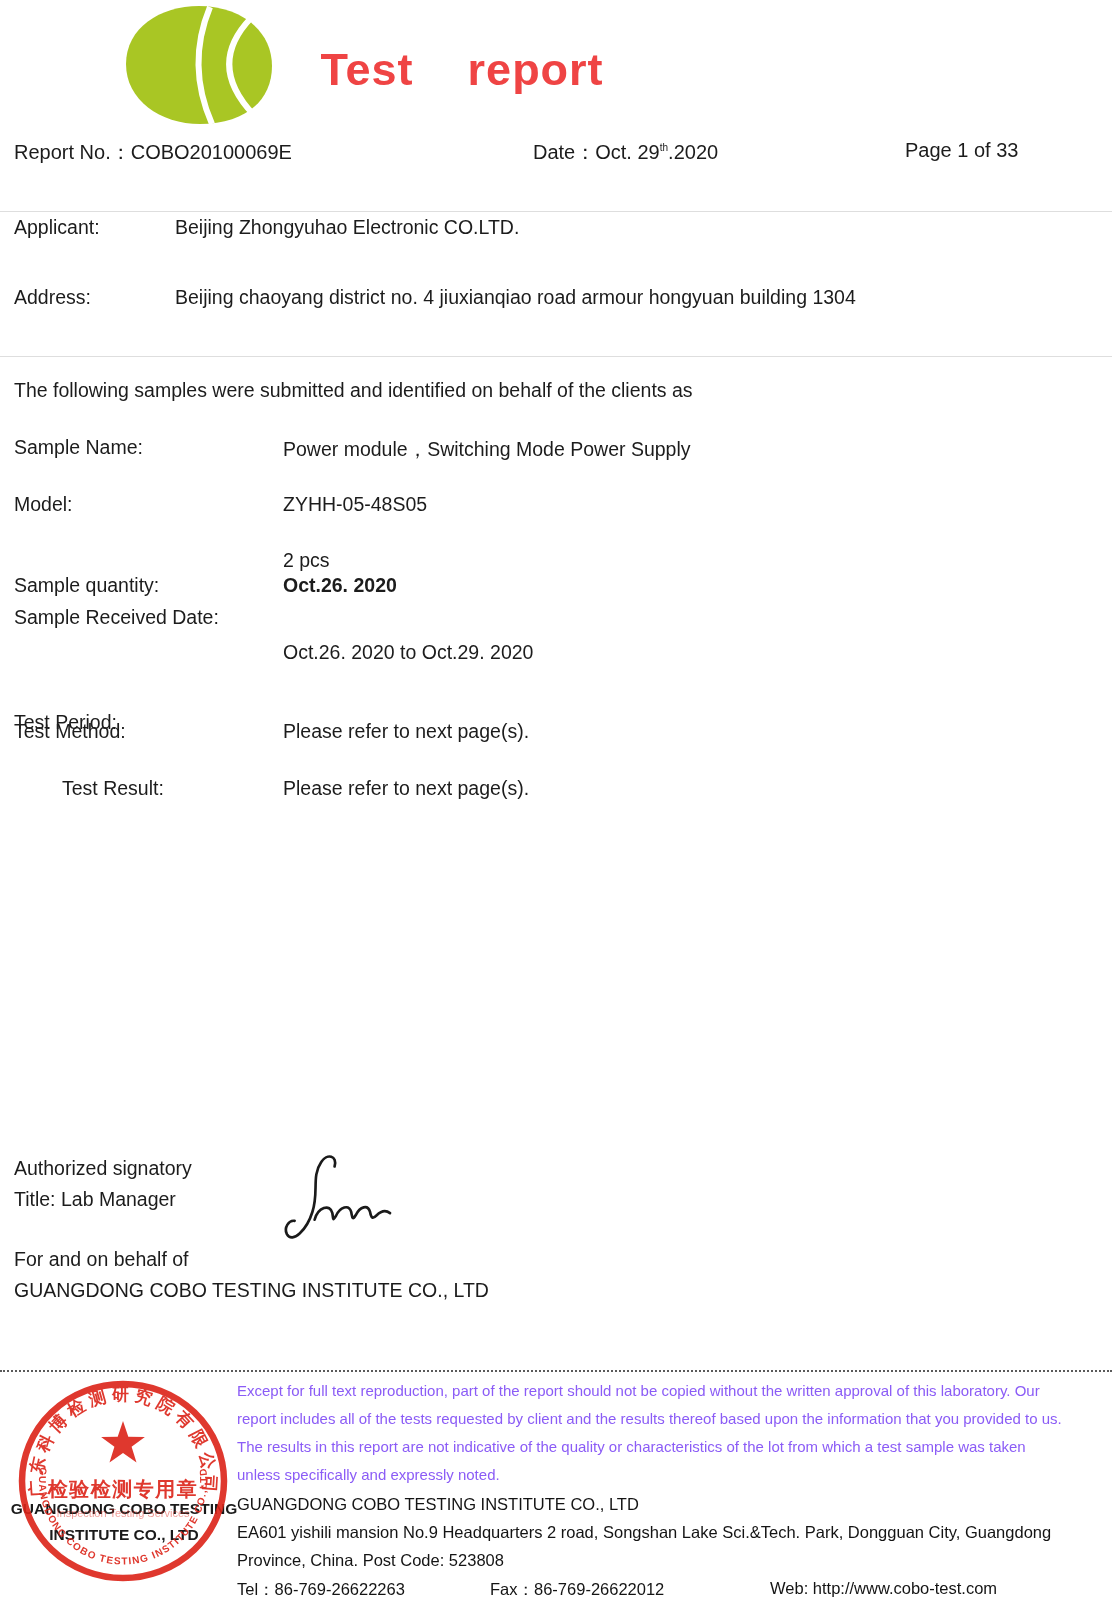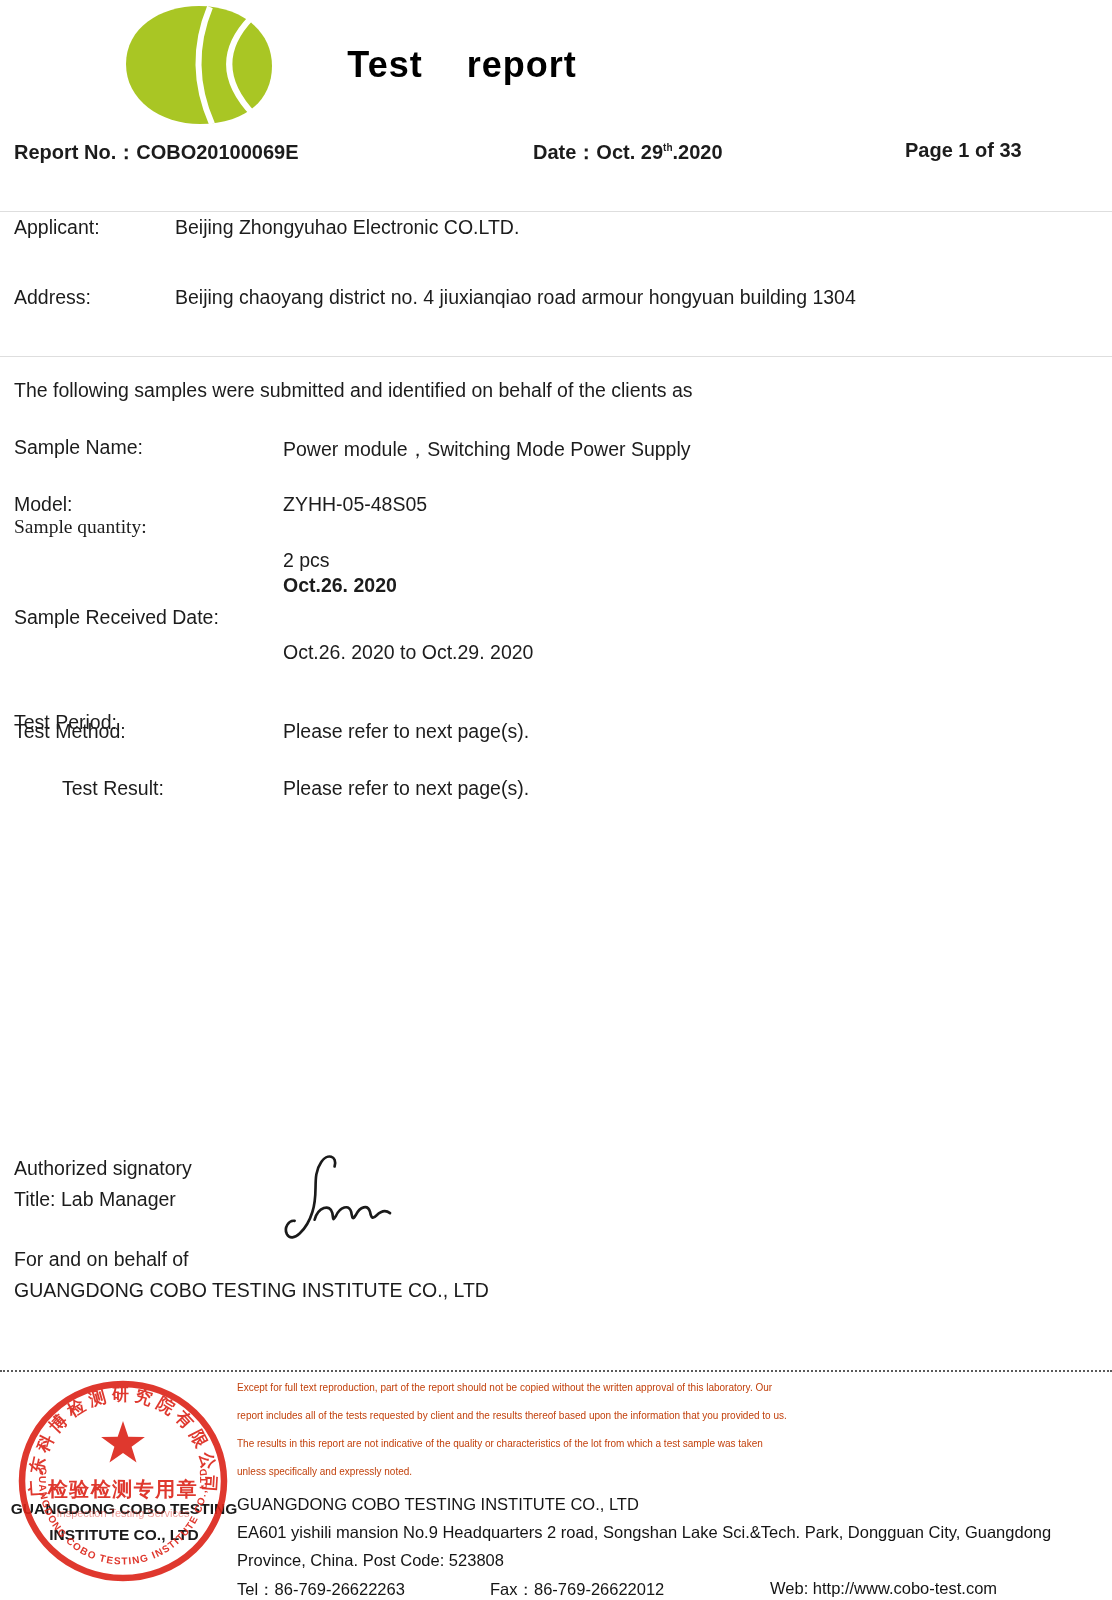--- a/index.html
+++ b/index.html
@@ -8,32 +8,32 @@
     width:1112px;height:1600px;
     background:#ffffff;
     font-family:"Liberation Sans","DejaVu Sans",sans-serif;
     color:#1c1c1c;
     overflow:hidden;
   }
   .abs{position:absolute;}
   .title{
     left:0;top:44px;width:924px;
     text-align:center;
-    font-size:36px;font-weight:700;color:#000000;
+    font-size:45px;font-weight:700;color:#ef4444;
     white-space:pre;letter-spacing:1px;
   }
-  .hdr{top:139px;font-size:20px;white-space:nowrap;font-weight:bold;}
+  .hdr{top:139px;font-size:20px;white-space:nowrap;}
   .hdr sup{font-size:10px;}
   .faint-rule{left:0;width:1112px;height:0;border-top:1px solid #dedede;}
   .body-line{font-size:19.5px;white-space:nowrap;}
   .lbl{left:14px;}
   .val-a{left:175px;}
   .val-b{left:283px;}
   .dotted-rule{left:0;top:1370px;width:1112px;height:0;border-top:2px dotted #5a5a5a;}
-  .foot-small{left:237px;width:868px;font-size:10px;color:#c2410c;white-space:nowrap;}
+  .foot-small{left:237px;width:868px;font-size:15px;color:#8b5cf6;white-space:nowrap;}
   .foot-info{font-size:16.5px;color:#141414;white-space:nowrap;}
   .stamp-under{width:244px;text-align:center;font-size:15.5px;font-weight:700;color:#1a1a1a;white-space:nowrap;}
   svg text{font-family:"Liberation Sans","DejaVu Sans",sans-serif;}
 </style>
 </head>
 <body>
 
 <div class="page">
 
   <svg class="abs" style="left:120px;top:4px;" width="158" height="122" viewBox="0 0 158 122">
@@ -60,21 +60,21 @@
   <div class="abs body-line val-a" style="top:286px;">Beijing chaoyang district no. 4 jiuxianqiao road armour hongyuan building 1304</div>
 
   <div class="abs faint-rule" style="top:356px;"></div>
 
   <div class="abs body-line lbl" style="top:379px;">The following samples were submitted and identified on behalf of the clients as</div>
 
   <div class="abs body-line lbl" style="top:436px;">Sample Name:</div>
   <div class="abs body-line val-b" style="top:436px;">Power module，Switching Mode Power Supply</div>
   <div class="abs body-line lbl" style="top:493px;">Model:</div>
   <div class="abs body-line val-b" style="top:493px;">ZYHH-05-48S05</div>
-  <div class="abs body-line lbl" style="top:516px;font-family:Liberation Serif, serif;">Sample quantity:</div>
+  <div class="abs body-line lbl" style="top:574px;">Sample quantity:</div>
   <div class="abs body-line val-b" style="top:549px;">2 pcs</div>
   <div class="abs body-line lbl" style="top:606px;">Sample Received Date:</div>
   <div class="abs body-line val-b" style="top:574px;font-weight:bold;">Oct.26. 2020</div>
   <div class="abs body-line lbl" style="top:663px;margin-top:48px;">Test Period:</div>
   <div class="abs body-line val-b" style="top:641px;">Oct.26. 2020 to Oct.29. 2020</div>
   <div class="abs body-line lbl" style="top:720px;">Test Method:</div>
   <div class="abs body-line val-b" style="top:720px;">Please refer to next page(s).</div>
   <div class="abs body-line lbl" style="top:777px;margin-left:48px;">Test Result:</div>
   <div class="abs body-line val-b" style="top:777px;">Please refer to next page(s).</div>
 

